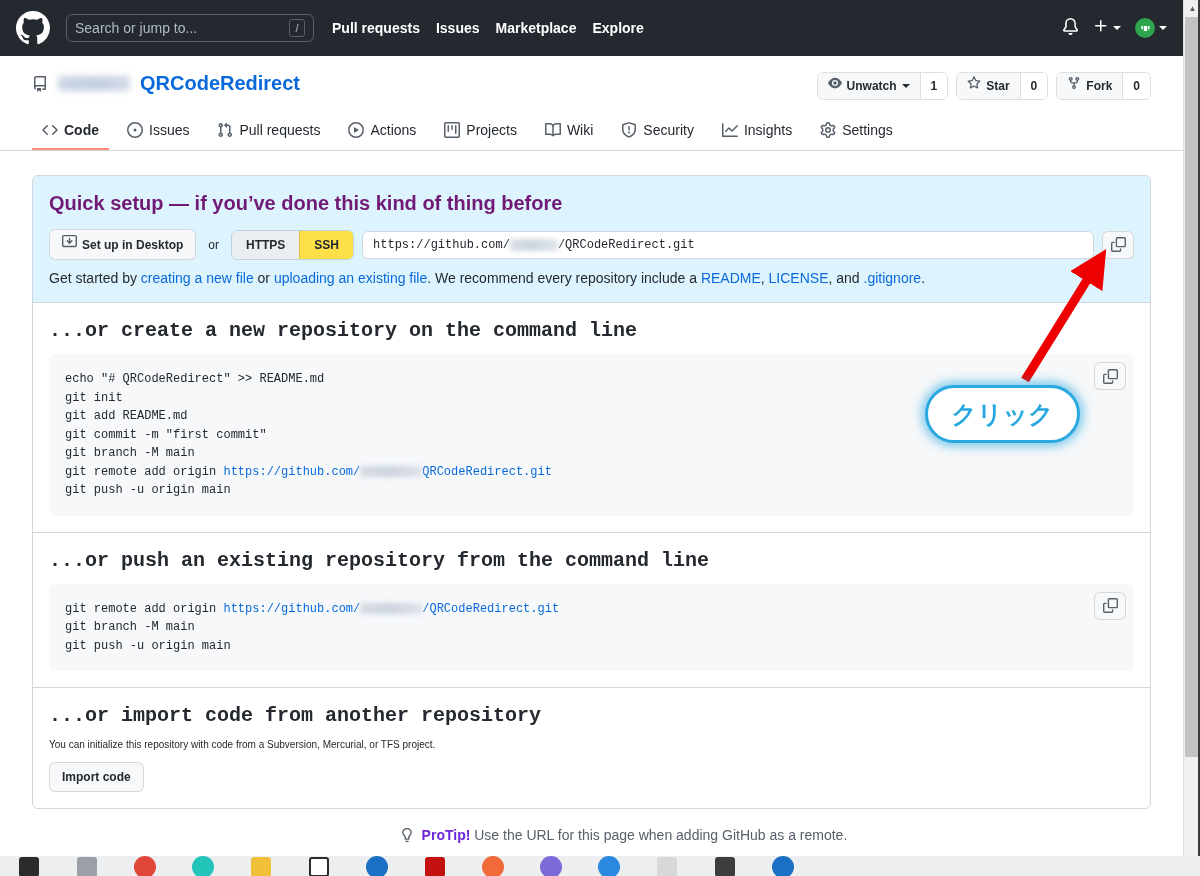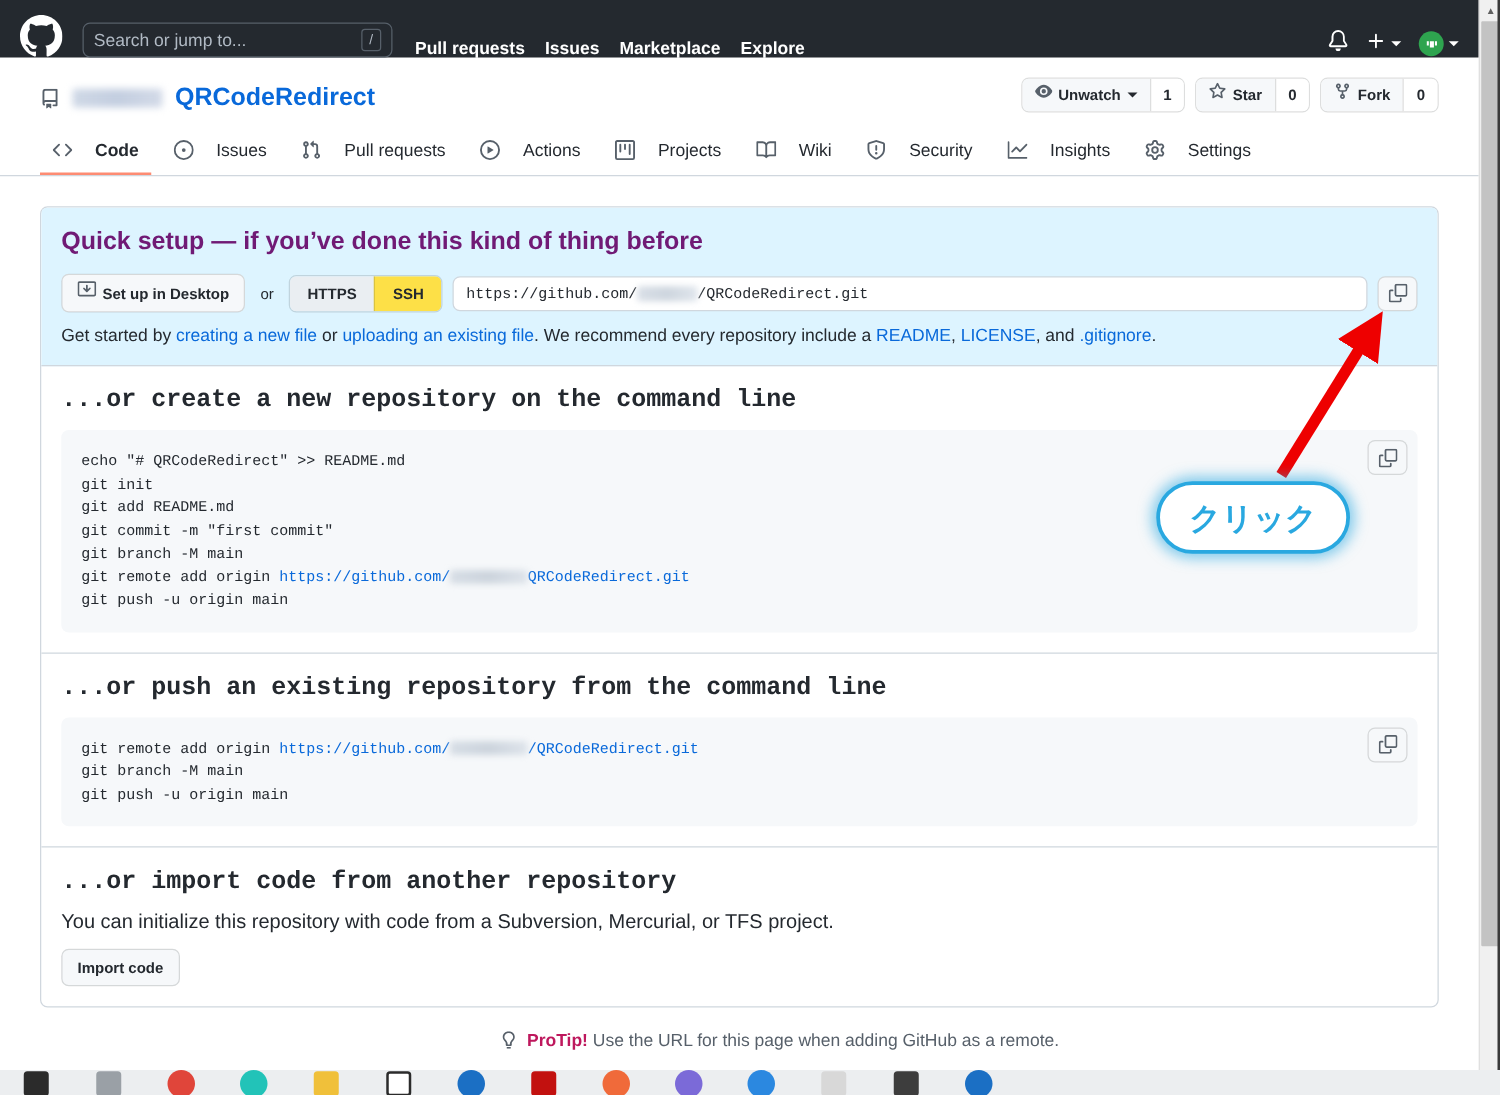--- a/index.html
+++ b/index.html
@@ -23,22 +23,22 @@
   .sb-thumb {
     position: absolute; top: 17px; left: 1px; width: 15px; height: 740px;
     background: #c3c3c3; border-radius: 1px;
   }
   .page-edge {
     position: absolute; top:0; right: 0; width: 2px; height: 876px; background:#3a3a3a; z-index:61;
   }
 
   
   .gh-header {
-    position: relative; height: 46px; background: #24292f;
-    display: flex; align-items: flex-end; padding: 0 16px; width: 1183px;
+    position: relative; height: 56px; background: #24292f;
+    display: flex; align-items: center; padding: 0 16px; width: 1183px;
   }
   .gh-logo { width: 34px; height: 34px; margin-right: 16px; flex: 0 0 auto; }
   .gh-search {
     width: 248px; height: 28px; background: #24292f;
     border: 1px solid #57606a; border-radius: 6px;
     display: flex; align-items: center; padding: 0 8px;
     font-size: 14px; color: #b1bac4;
   }
   .gh-search .ph { flex: 1; }
   .slash-key {
@@ -52,21 +52,21 @@
   }
   .gh-right { margin-left: auto; display: flex; align-items: center; gap: 14px; color: #ffffff; }
   .caret { width: 0; height: 0; border-left: 4px solid transparent; border-right: 4px solid transparent; border-top: 4px solid #ffffff; }
   .avatar {
     width: 20px; height: 20px; border-radius: 50%;
     background: #2ea44f; display:flex; align-items:center; justify-content:center;
   }
 
   
   .repo-header { background: #ffffff; padding: 16px 32px 0 32px; width: 1183px; border-bottom: 1px solid #d0d7de; }
-  .repo-title-row { display: flex; align-items: flex-end; }
+  .repo-title-row { display: flex; align-items: flex-start; }
   .repo-title { display: flex; align-items: center; gap: 8px; font-size: 20px; }
   .repo-icon { color: #57606a; display:flex; }
   .blur-owner {
     display: inline-block; width: 72px; height: 15px;
     background: linear-gradient(90deg,#cfd8e6,#c3cee0,#d3dae8);
     filter: blur(3px); border-radius: 2px; margin: 0 2px;
   }
   .repo-name { color: #0969da; font-weight: 600; font-size: 20px; }
 
   .repo-actions { margin-left: auto; display: flex; gap: 8px; }
@@ -76,21 +76,21 @@
     display: flex; align-items: center; gap: 5px; line-height: 20px;
   }
   .btn-group .bcount {
     background: #ffffff; padding: 3px 10px; font-size: 12px; font-weight: 600; color: #24292f;
     border-left: 1px solid rgba(27,31,36,0.15); display:flex; align-items:center; line-height: 20px;
   }
   .tri-down { width:0;height:0;border-left:4px solid transparent;border-right:4px solid transparent;border-top:4px solid #24292f; }
 
   .repo-tabs { display: flex; gap: 8px; margin-top: 14px; }
   .tab {
-    display: flex; align-items: center; gap: 18px;
+    display: flex; align-items: center; gap: 6px;
     padding: 8px 10px 10px 10px; font-size: 14px; color: #24292f;
     border-bottom: 2px solid transparent; white-space: nowrap;
   }
   .tab.active { font-weight: 600; border-bottom: 2px solid #fd8c73; }
   .tab .ico { color: #57606a; display:flex; }
 
   
   .content { padding: 24px 32px; width: 1183px; }
   .setup-box { border: 1px solid #d0d7de; border-radius: 6px; overflow: hidden; background: #fff; }
 
@@ -136,24 +136,24 @@
   .blur-code {
     display:inline-block; width: 62px; height: 11px;
     background: linear-gradient(90deg,#d6dde5,#cbd3dc,#dde3ea);
     filter: blur(2.5px); border-radius: 2px; vertical-align: middle;
   }
   .code-copy {
     position: absolute; top: 8px; right: 8px;
     width: 32px; height: 28px; border: 1px solid rgba(27,31,36,0.15); border-radius: 6px;
     background: #f6f8fa; display: flex; align-items: center; justify-content: center; color: #57606a;
   }
-  .sec-desc { font-size: 16px; color: #24292f; margin-bottom: 12px; }
+  .sec-desc { font-size: 10px; color: #24292f; margin-bottom: 12px; }
 
   .protip { text-align: center; font-size: 14px; color: #57606a; padding: 18px 0 10px 0; width: 1183px; }
-  .protip b { color: #be185d; }
+  .protip b { color: #6d28d9; }
   .protip .bulb { color: #57606a; margin-right: 4px; }
 
   
   .overlay { position: absolute; inset: 0; pointer-events: none; z-index: 50; }
   .callout {
     position: absolute; left: 925px; top: 385px; width: 155px; height: 58px;
     background: #ffffff; border: 3px solid #29a8e0; border-radius: 29px;
     display: flex; align-items: center; justify-content: center;
     box-shadow: 0 0 10px 4px rgba(41,168,224,0.55);
   }

